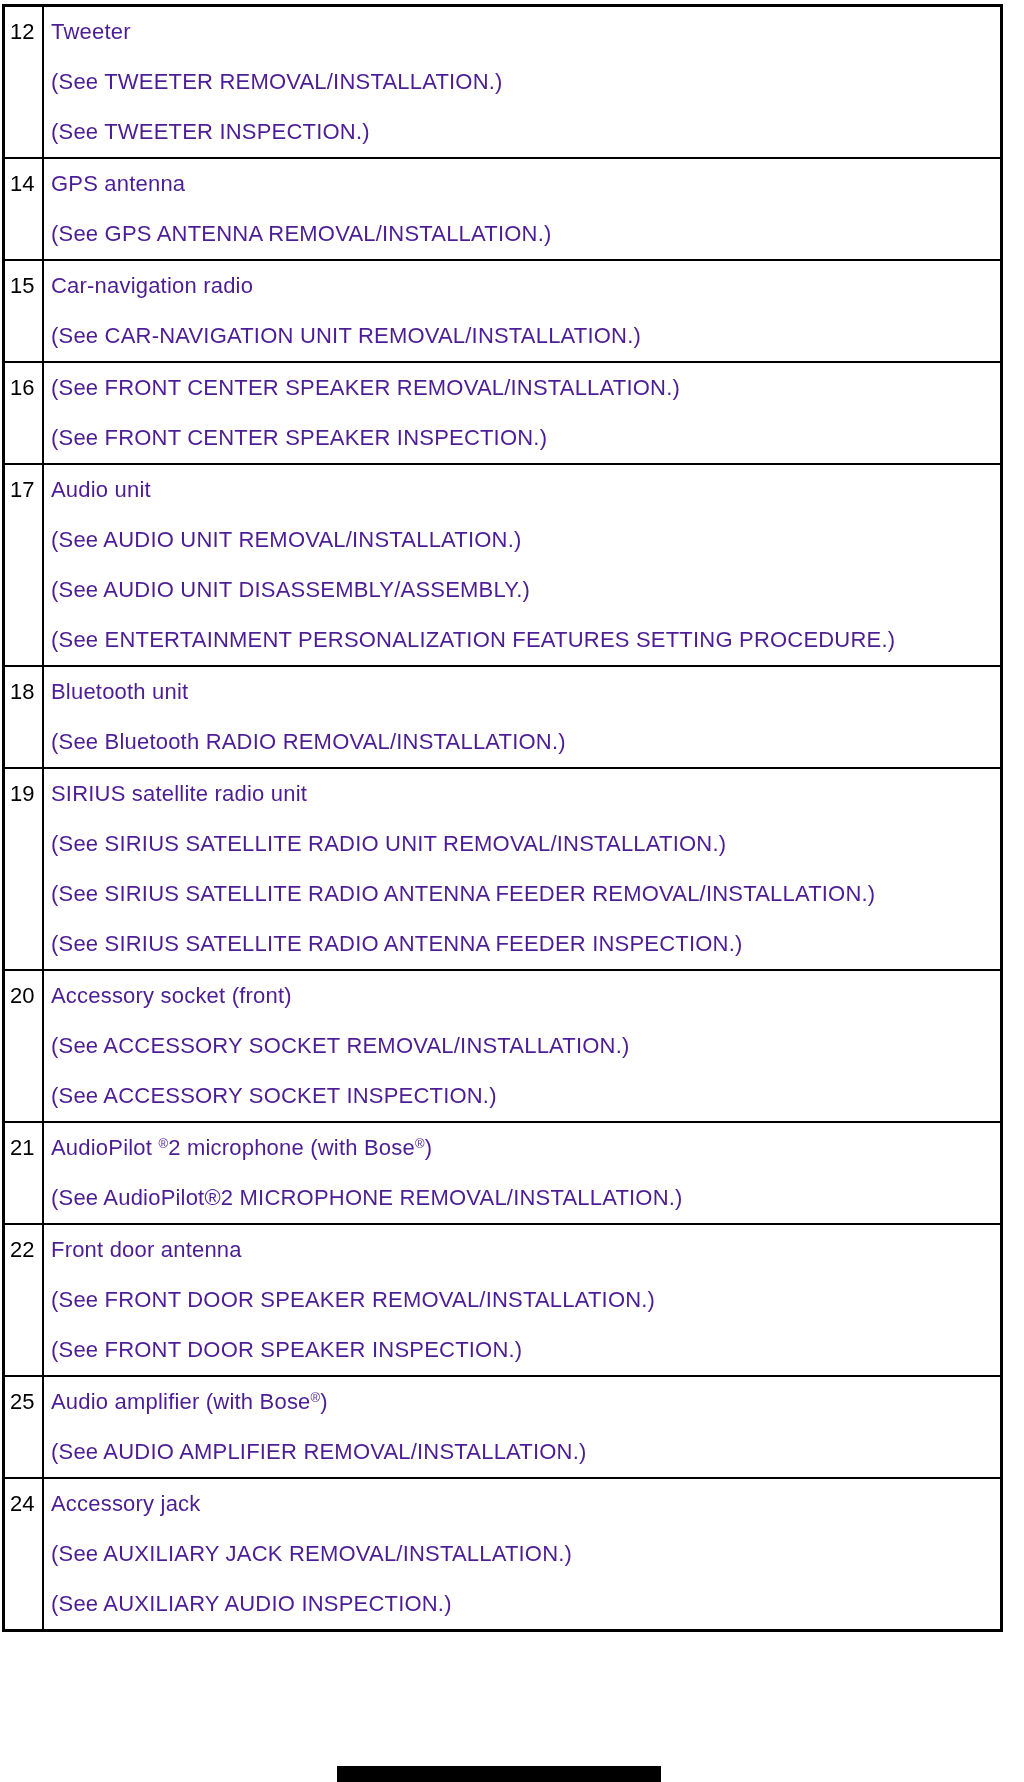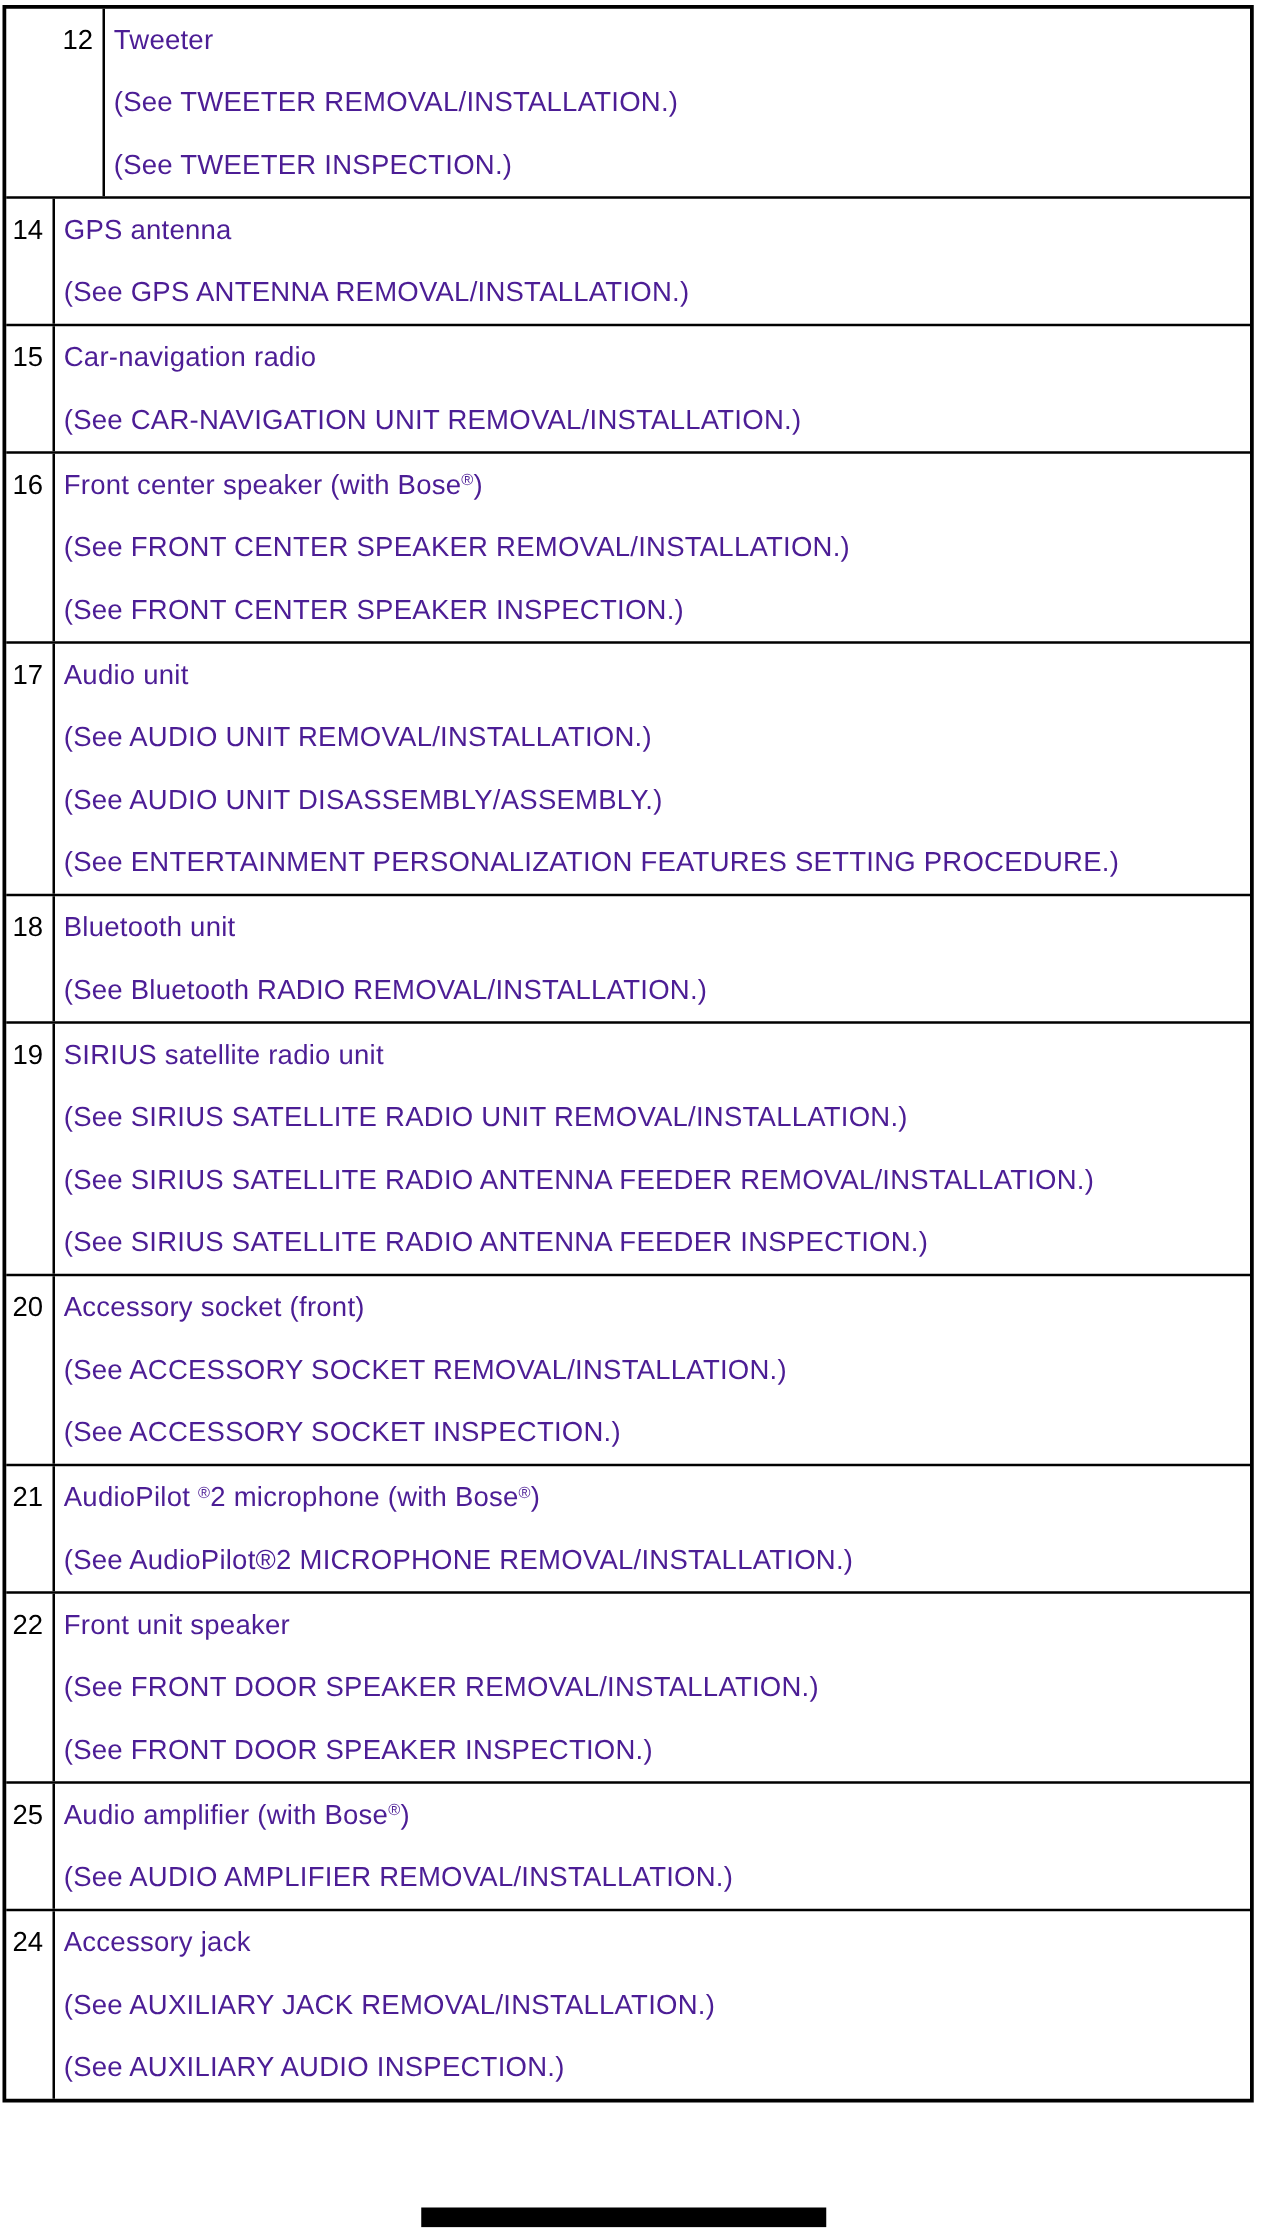--- a/index.html
+++ b/index.html
@@ -20,21 +20,21 @@
     top: 4px;
     left: 2px;
     width: 1001px;
     border: 3px solid #000000;
     background: #ffffff;
   }
   .row {
     display: flex;
     border-top: 2px solid #000000;
   }
-  .row:first-child { border-top: none; padding-left: 40px; }
+  .row:first-child { border-top: none; }
   .num-cell {
     flex: 0 0 39px;
     border-right: 2px solid #000000;
     padding: 12px 2px 0 5px;
     font-size: 22px;
     line-height: 26px;
     color: #000000;
   }
   .desc-cell {
     flex: 1;
@@ -89,21 +89,20 @@
       <div class="row">
         <div class="num-cell">15</div>
         <div class="desc-cell">
           <div class="line title">Car-navigation radio</div>
           <div class="line ref">(See CAR-NAVIGATION UNIT REMOVAL/INSTALLATION.)</div>
         </div>
       </div>
       <div class="row">
         <div class="num-cell">16</div>
         <div class="desc-cell">
-          <div class="line title">Front center speaker (with Bose<sup>®</sup>)</div>
           <div class="line ref">(See FRONT CENTER SPEAKER REMOVAL/INSTALLATION.)</div>
           <div class="line ref">(See FRONT CENTER SPEAKER INSPECTION.)</div>
         </div>
       </div>
       <div class="row">
         <div class="num-cell">17</div>
         <div class="desc-cell">
           <div class="line title">Audio unit</div>
           <div class="line ref">(See AUDIO UNIT REMOVAL/INSTALLATION.)</div>
           <div class="line ref">(See AUDIO UNIT DISASSEMBLY/ASSEMBLY.)</div>
@@ -137,21 +136,21 @@
       <div class="row">
         <div class="num-cell">21</div>
         <div class="desc-cell">
           <div class="line title">AudioPilot <sup>®</sup>2 microphone (with Bose<sup>®</sup>)</div>
           <div class="line ref">(See AudioPilot®2 MICROPHONE REMOVAL/INSTALLATION.)</div>
         </div>
       </div>
       <div class="row">
         <div class="num-cell">22</div>
         <div class="desc-cell">
-          <div class="line title">Front unit speaker</div>
+          <div class="line title">Front door antenna</div>
           <div class="line ref">(See FRONT DOOR SPEAKER REMOVAL/INSTALLATION.)</div>
           <div class="line ref">(See FRONT DOOR SPEAKER INSPECTION.)</div>
         </div>
       </div>
       <div class="row">
         <div class="num-cell">25</div>
         <div class="desc-cell">
           <div class="line title">Audio amplifier (with Bose<sup>®</sup>)</div>
           <div class="line ref">(See AUDIO AMPLIFIER REMOVAL/INSTALLATION.)</div>
         </div>

